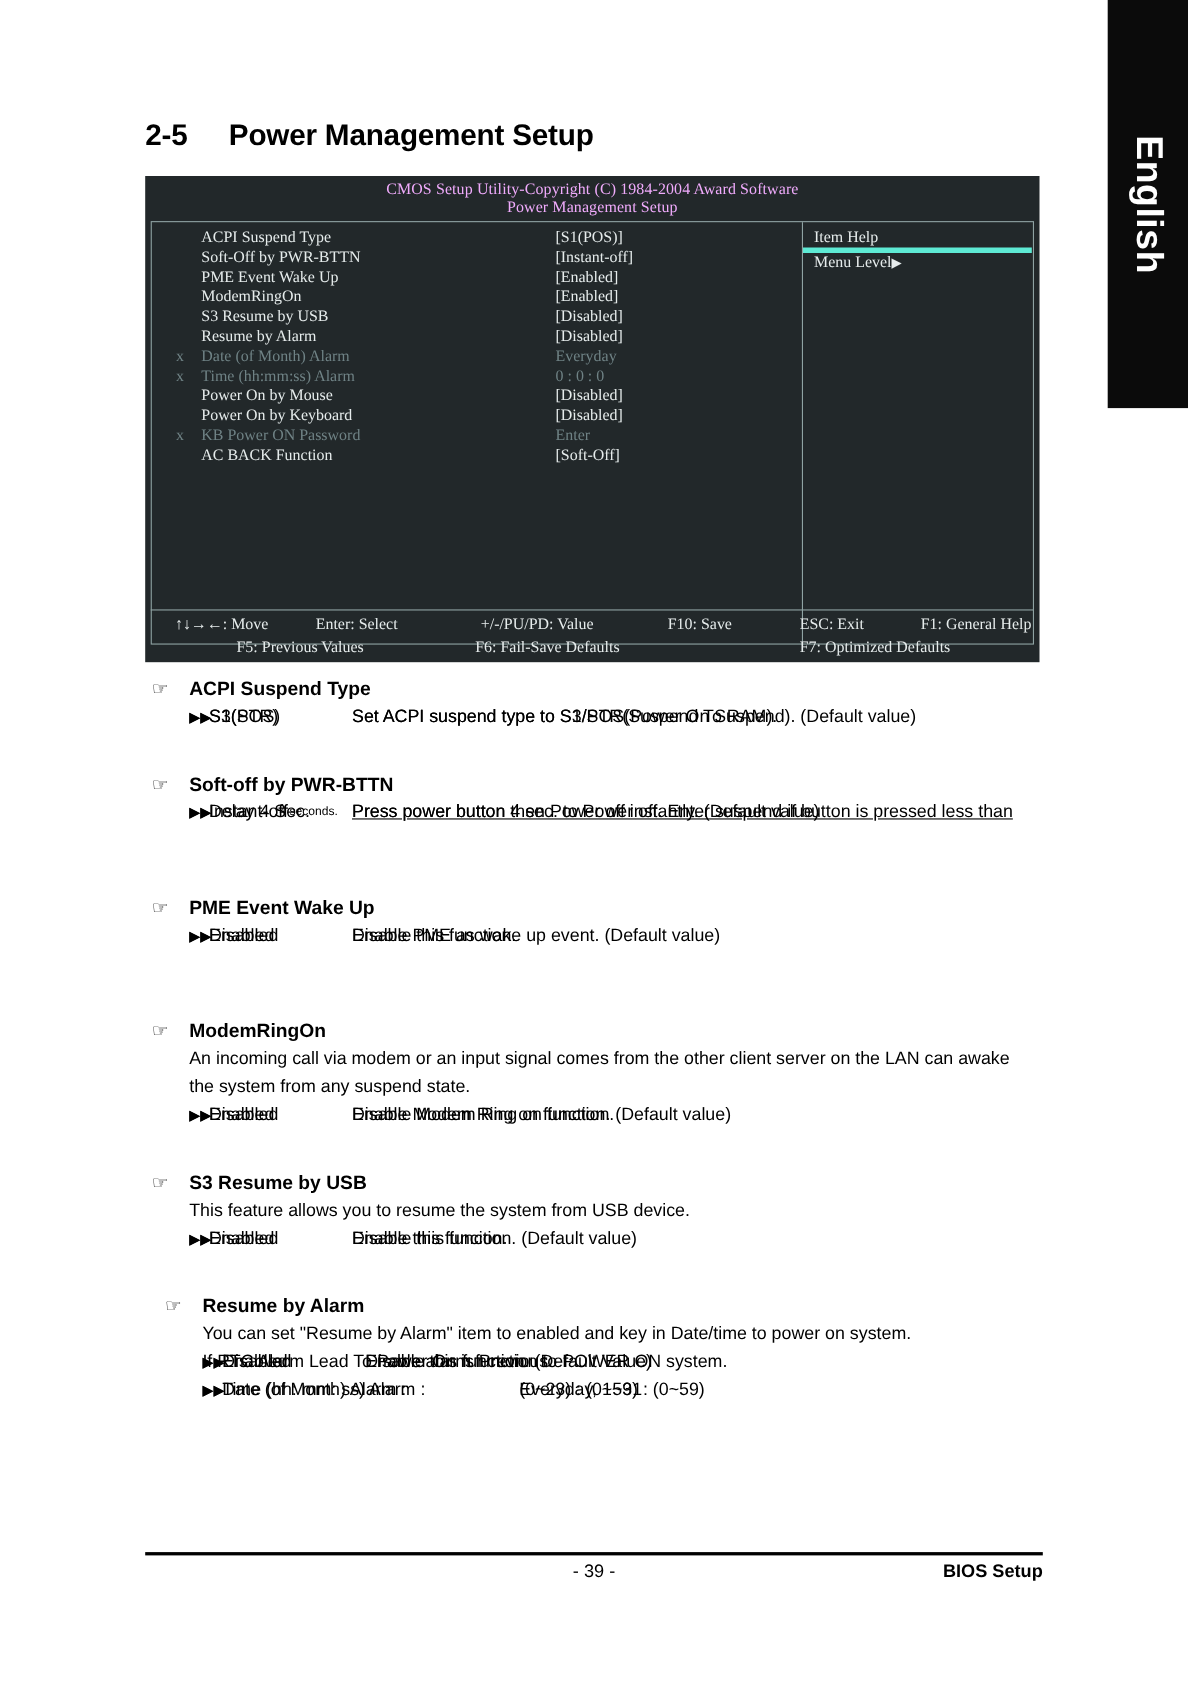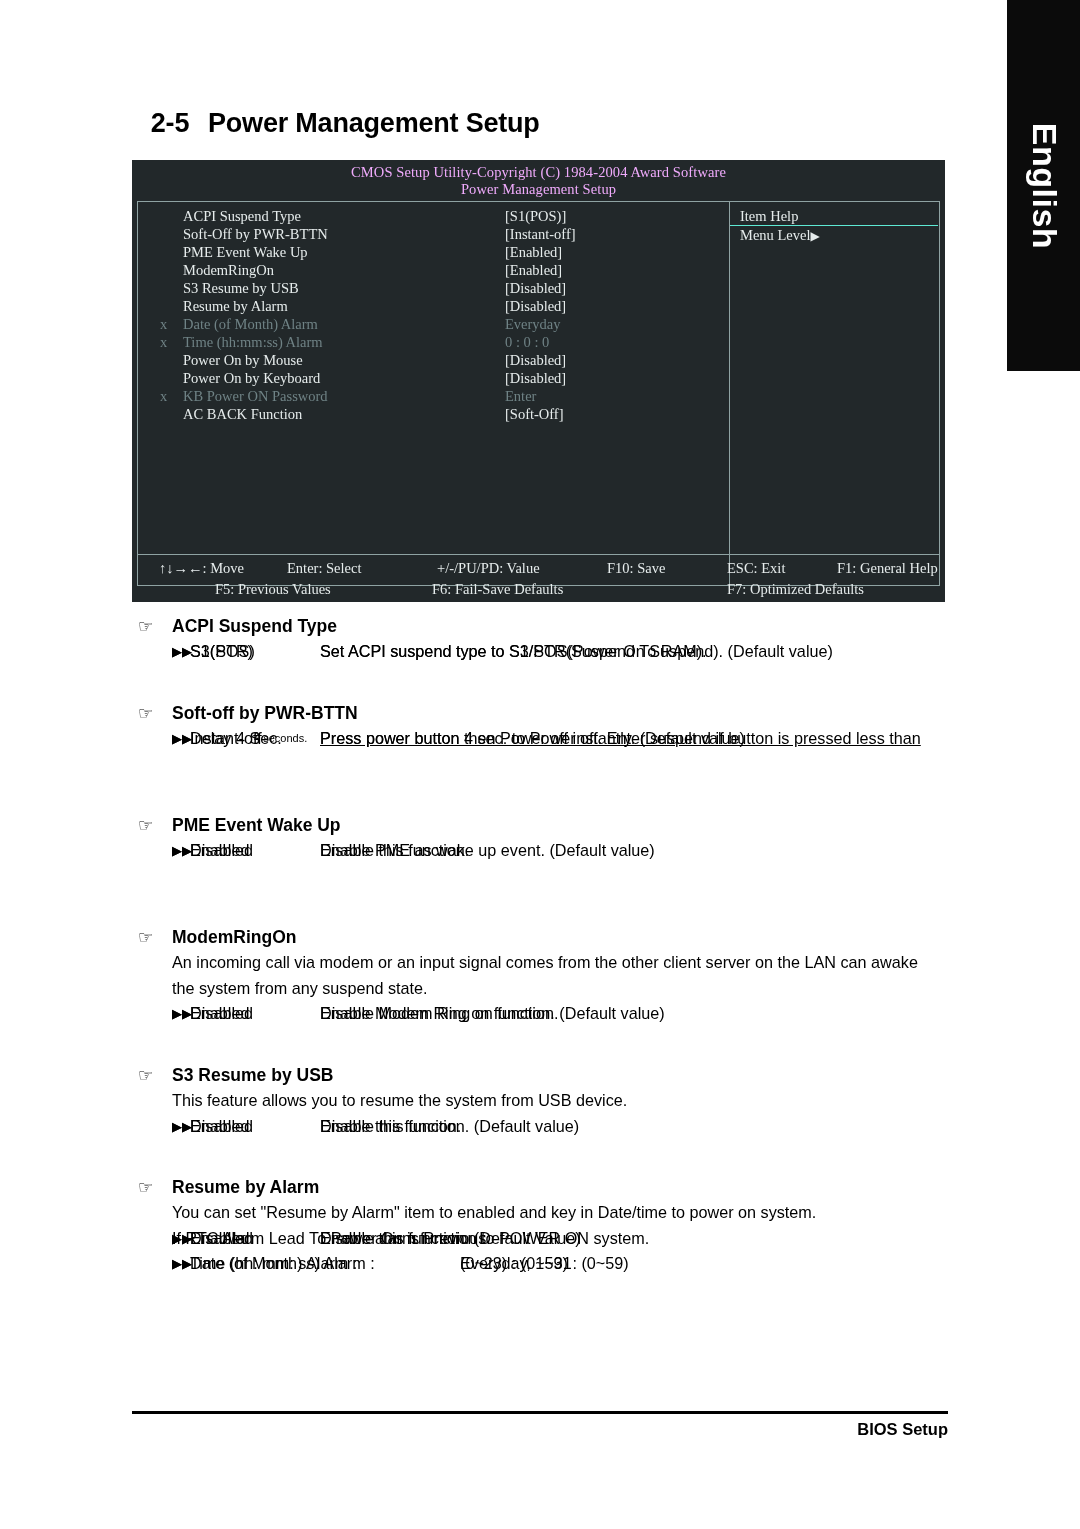--- a/index.html
+++ b/index.html
@@ -34,21 +34,21 @@
 
   
   .sec-title {
     position: absolute;
     left: 132px; top: 108px;
     font-size: 27px;
     font-weight: bold;
     letter-spacing: -0.2px;
     white-space: nowrap;
   }
-  .sec-title .num { display: inline-block; width: 76px; text-align: center; }
+  .sec-title .num { display: inline-block; width: 76px; }
 
   
   .bios {
     position: absolute;
     left: 132px; top: 160px;
     width: 813px; height: 442px;
     background: #22282a;
     font-family: "Liberation Serif", serif;
     color: #e6ecec;
     padding: 4px 5px;
@@ -91,21 +91,21 @@
     text-align: left;
   }
   .opt-row .lbl { position: absolute; left: 45px; }
   .opt-row .val { position: absolute; left: 367px; }
   .opt-row.dim { color: #6f8285; }
 
   .help-head {
     font-size: 14.5px;
     line-height: 18px;
     padding-left: 10px;
-    border-bottom: 1px solid #5eead4;
+    border-bottom: 5px solid #5eead4;
     margin-right: 1px;
   }
   .help-level {
     font-size: 14.5px;
     line-height: 19px;
     padding-left: 10px;
     white-space: nowrap;
   }
   .help-level .tri { font-size: 12px; }
 
@@ -342,21 +342,21 @@
           <span class="bul">▶▶</span>
           <span class="oname">Disabled</span>
           <span class="odesc col" style="left: 148px;">Disable this function. (Default value)</span>
         </div>
         <div class="opt">
           <span class="bul">▶▶</span>
           <span class="oname">Enabled</span>
           <span class="odesc col" style="left: 148px;">Enable this funcion.</span>
         </div>
       </div>
-      <div class="item" style="top: 1175px;">
+      <div class="item" style="top: 1175px; margin-left: 12px;">
         <div class="item-head"><span class="hand">☞</span><span>Resume by Alarm</span></div>
         <div class="note">You can set "Resume by Alarm" item to enabled and key in Date/time to power on system.</div>
         <div class="opt">
           <span class="bul">▶▶</span>
           <span class="oname">Disabled</span>
           <span class="odesc col" style="left: 148px;">Disable this function. (Default Value)</span>
         </div>
         <div class="opt">
           <span class="bul">▶▶</span>
           <span class="oname">Enabled</span>
@@ -370,15 +370,16 @@
         </div>
         <div class="opt">
           <span class="bul">▶▶</span>
           <span class="oname">Time (hh: mm: ss) Alarm :</span>
           <span class="odesc col2">(0~23) : (0~59) : (0~59)</span>
         </div>
       </div>
     </div>
 
   <div class="footer-rule"></div>
+  <div class="footer-page">- 39 -</div>
   <div class="footer-right">BIOS Setup</div>
 
 </div>
 
 </body></html>

